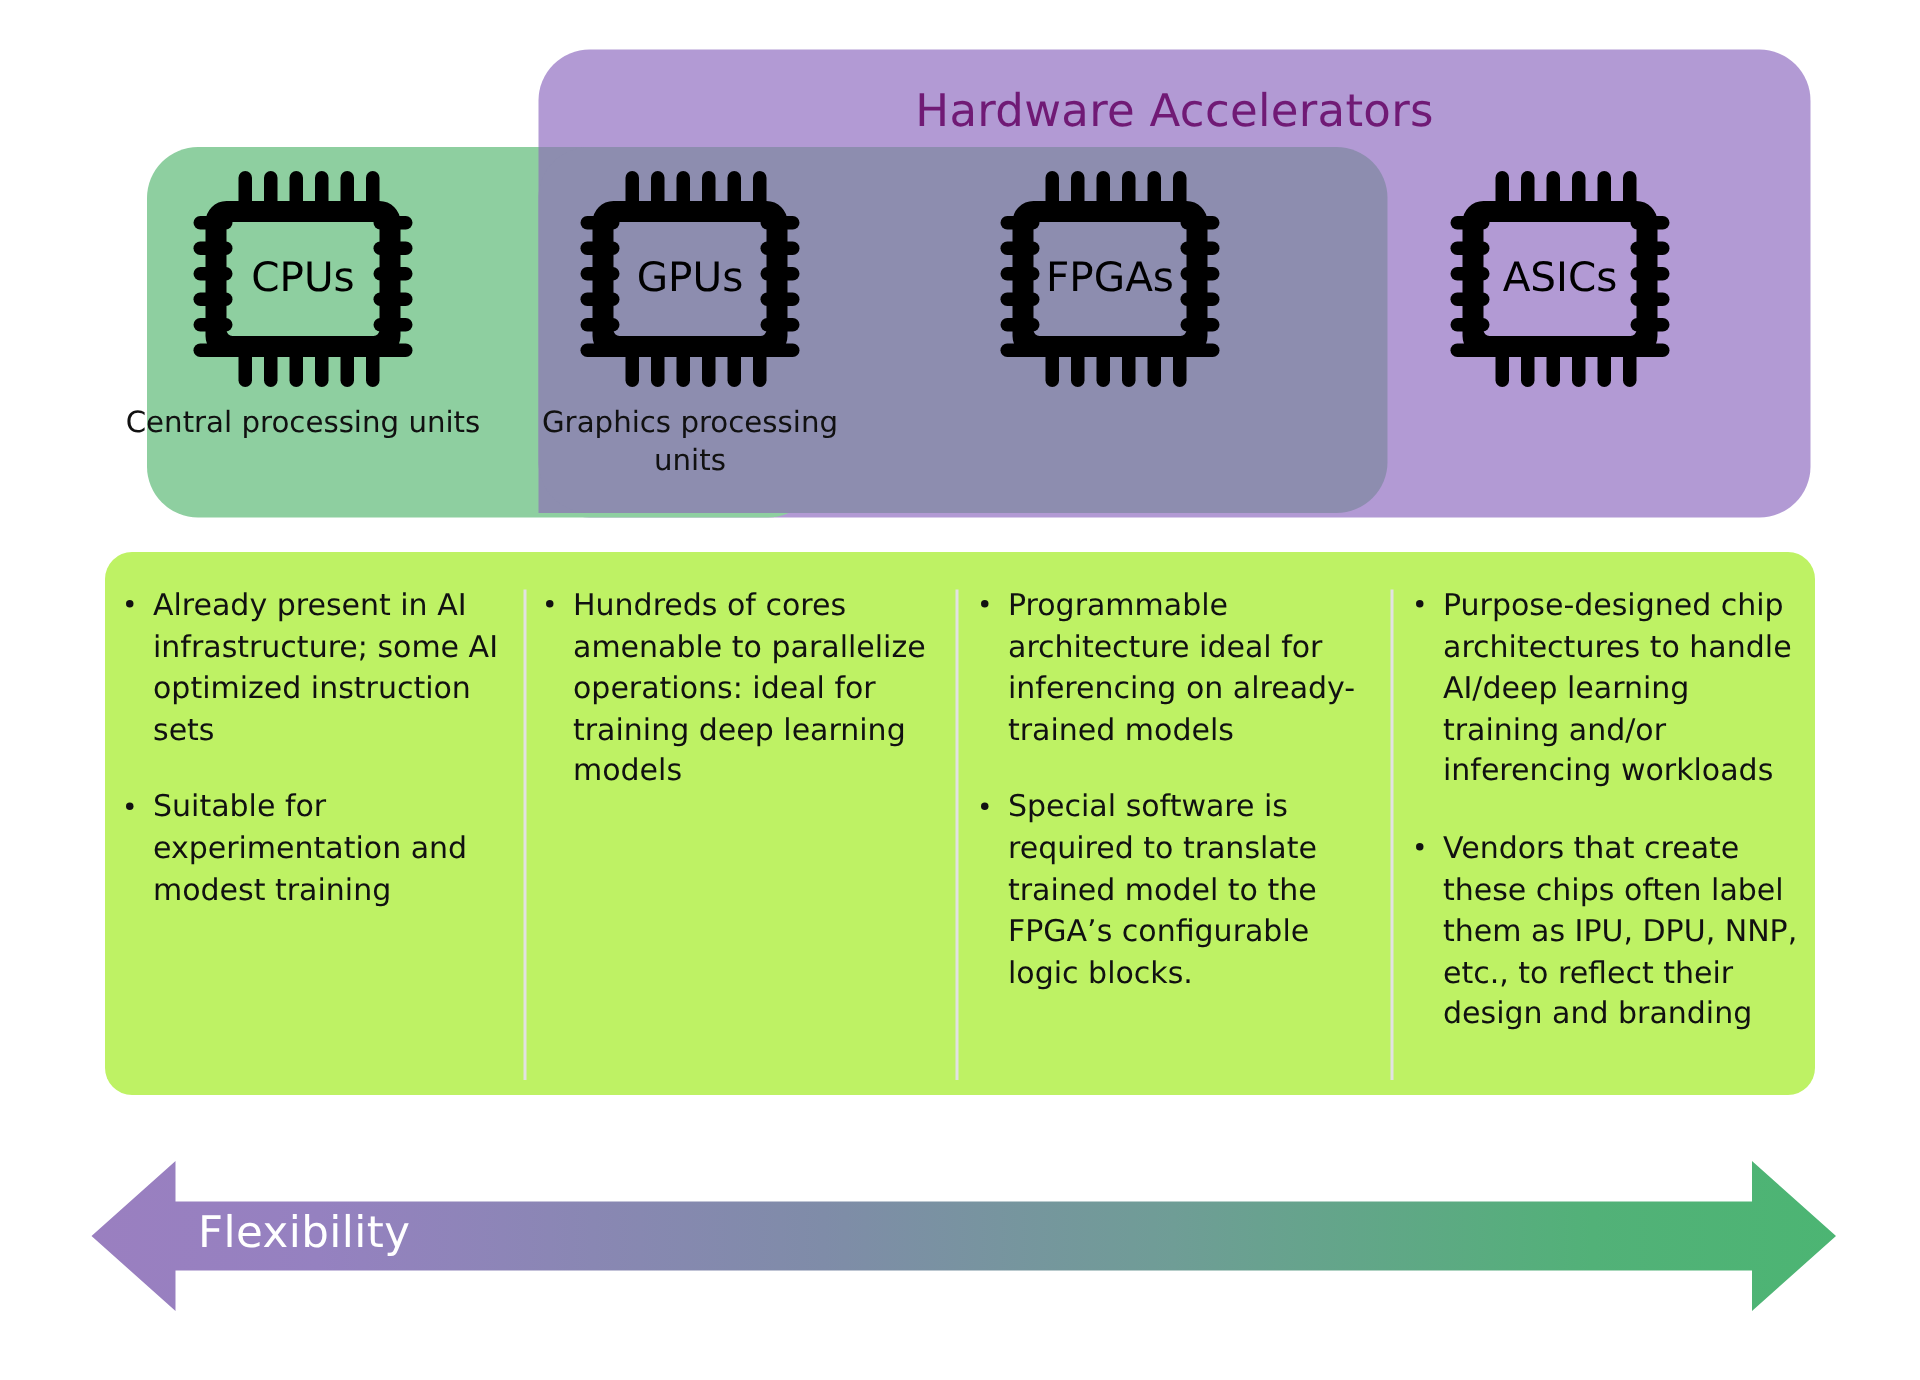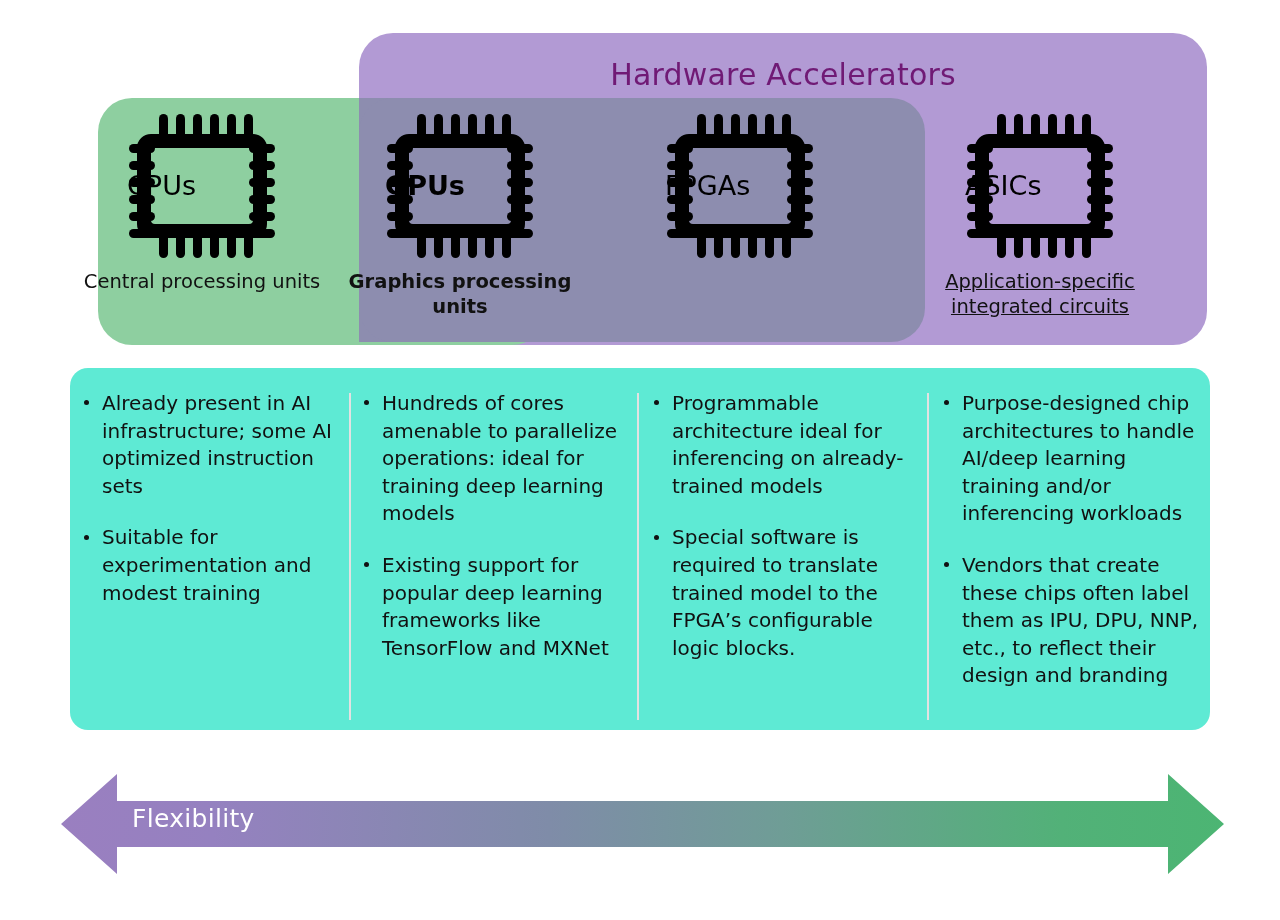--- a/index.html
+++ b/index.html
@@ -72,59 +72,59 @@
   }
 
   
   .chip-card {
     position: absolute;
     top: 110px;
     width: 240px;
     text-align: center;
   }
   #chip-card-0 { left:  82px; }
-  #chip-card-1 { left: 340px; font-weight: bold; }
+  #chip-card-1 { left: 340px; }
   #chip-card-2 { left: 620px; }
   #chip-card-3 { left: 920px; text-decoration: underline; }
 
   .chip-icon {
     width: 150px;
     height: 152px;
     margin: 0 auto;
     display: block;
   }
   .chip-icon-wrap {
     position: relative;
     width: 150px;
     height: 152px;
     margin: 0 auto;
   }
   .chip-label-inner {
     position: absolute;
     left: 0; right: 0;
     top: 60px;
-    text-align: left;
+    text-align: center;
     font-size: 27px;
     color: #000000;
   }
   .chip-caption {
     margin-top: 8px;
     font-size: 19.5px;
     line-height: 1.28;
     color: #111111;
   }
 
   
   #detail-panel {
     position: absolute;
     left: 70px;
     top: 368px;
     width: 1140px;
     height: 362px;
-    background: #5eead4;
+    background: #bef264;
     border-radius: 18px;
   }
   .detail-col {
     position: absolute;
     top: 22px;
     width: 272px;
     padding: 0 4px;
     box-sizing: border-box;
   }
   #detail-col-0 { left:   8px; }
@@ -167,21 +167,21 @@
     position: absolute;
     left: 55px;
     top: 768px;
     width: 1175px;
     height: 112px;
   }
   #arrow-svg { display: block; }
   .arrow-label {
     position: absolute;
     top: 36px;
-    font-size: 25px;
+    font-size: 29px;
     color: #ffffff;
     letter-spacing: 0.3px;
   }
   #arrow-label-left  { left: 77px; }
   #arrow-label-right { right: 85px; }
 </style>
 </head>
 <body>
 
 <div id="bands">
@@ -329,21 +329,20 @@
         <rect x="122" y="68" width="26" height="9" rx="4.5"></rect>
         <rect x="122" y="85" width="26" height="9" rx="4.5"></rect>
         <rect x="122" y="102" width="26" height="9" rx="4.5"></rect>
         <rect x="122" y="119" width="26" height="9" rx="4.5"></rect>
         <path d="M24 24 h102 a14 14 0 0 1 14 14 v76 a14 14 0 0 1 -14 14 h-102 a14 14 0 0 1 -14 -14 v-76 a14 14 0 0 1 14 -14 z
                  M28 38 a4 4 0 0 0 -4 4 v68 a4 4 0 0 0 4 4 h94 a4 4 0 0 0 4 -4 v-68 a4 4 0 0 0 -4 -4 z" fill-rule="evenodd"></path>
       </g>
     </svg>
     <div class="chip-label-inner">ASICs</div>
   </div>
-  <div class="chip-caption">Application-specific integrated circuits</div>
 </div>
 
 <div id="detail-panel">
   <div class="divider" id="divider-1"></div>
   <div class="divider" id="divider-2"></div>
   <div class="divider" id="divider-3"></div>
 
   <div class="detail-col" id="detail-col-0">
     <div class="bullet-item">
       <span class="bullet-dot"></span>
@@ -352,24 +351,20 @@
     <div class="bullet-item">
       <span class="bullet-dot"></span>
       <span>Suitable for experimentation and modest training</span>
     </div>
   </div>
 
   <div class="detail-col" id="detail-col-1">
     <div class="bullet-item">
       <span class="bullet-dot"></span>
       <span>Hundreds of cores amenable to parallelize operations: ideal for training deep learning models</span>
-    </div>
-    <div class="bullet-item">
-      <span class="bullet-dot"></span>
-      <span>Existing support for popular deep learning frameworks like TensorFlow and MXNet</span>
     </div>
   </div>
 
   <div class="detail-col" id="detail-col-2">
     <div class="bullet-item">
       <span class="bullet-dot"></span>
       <span>Programmable architecture ideal for inferencing on already-trained models</span>
     </div>
     <div class="bullet-item">
       <span class="bullet-dot"></span>

